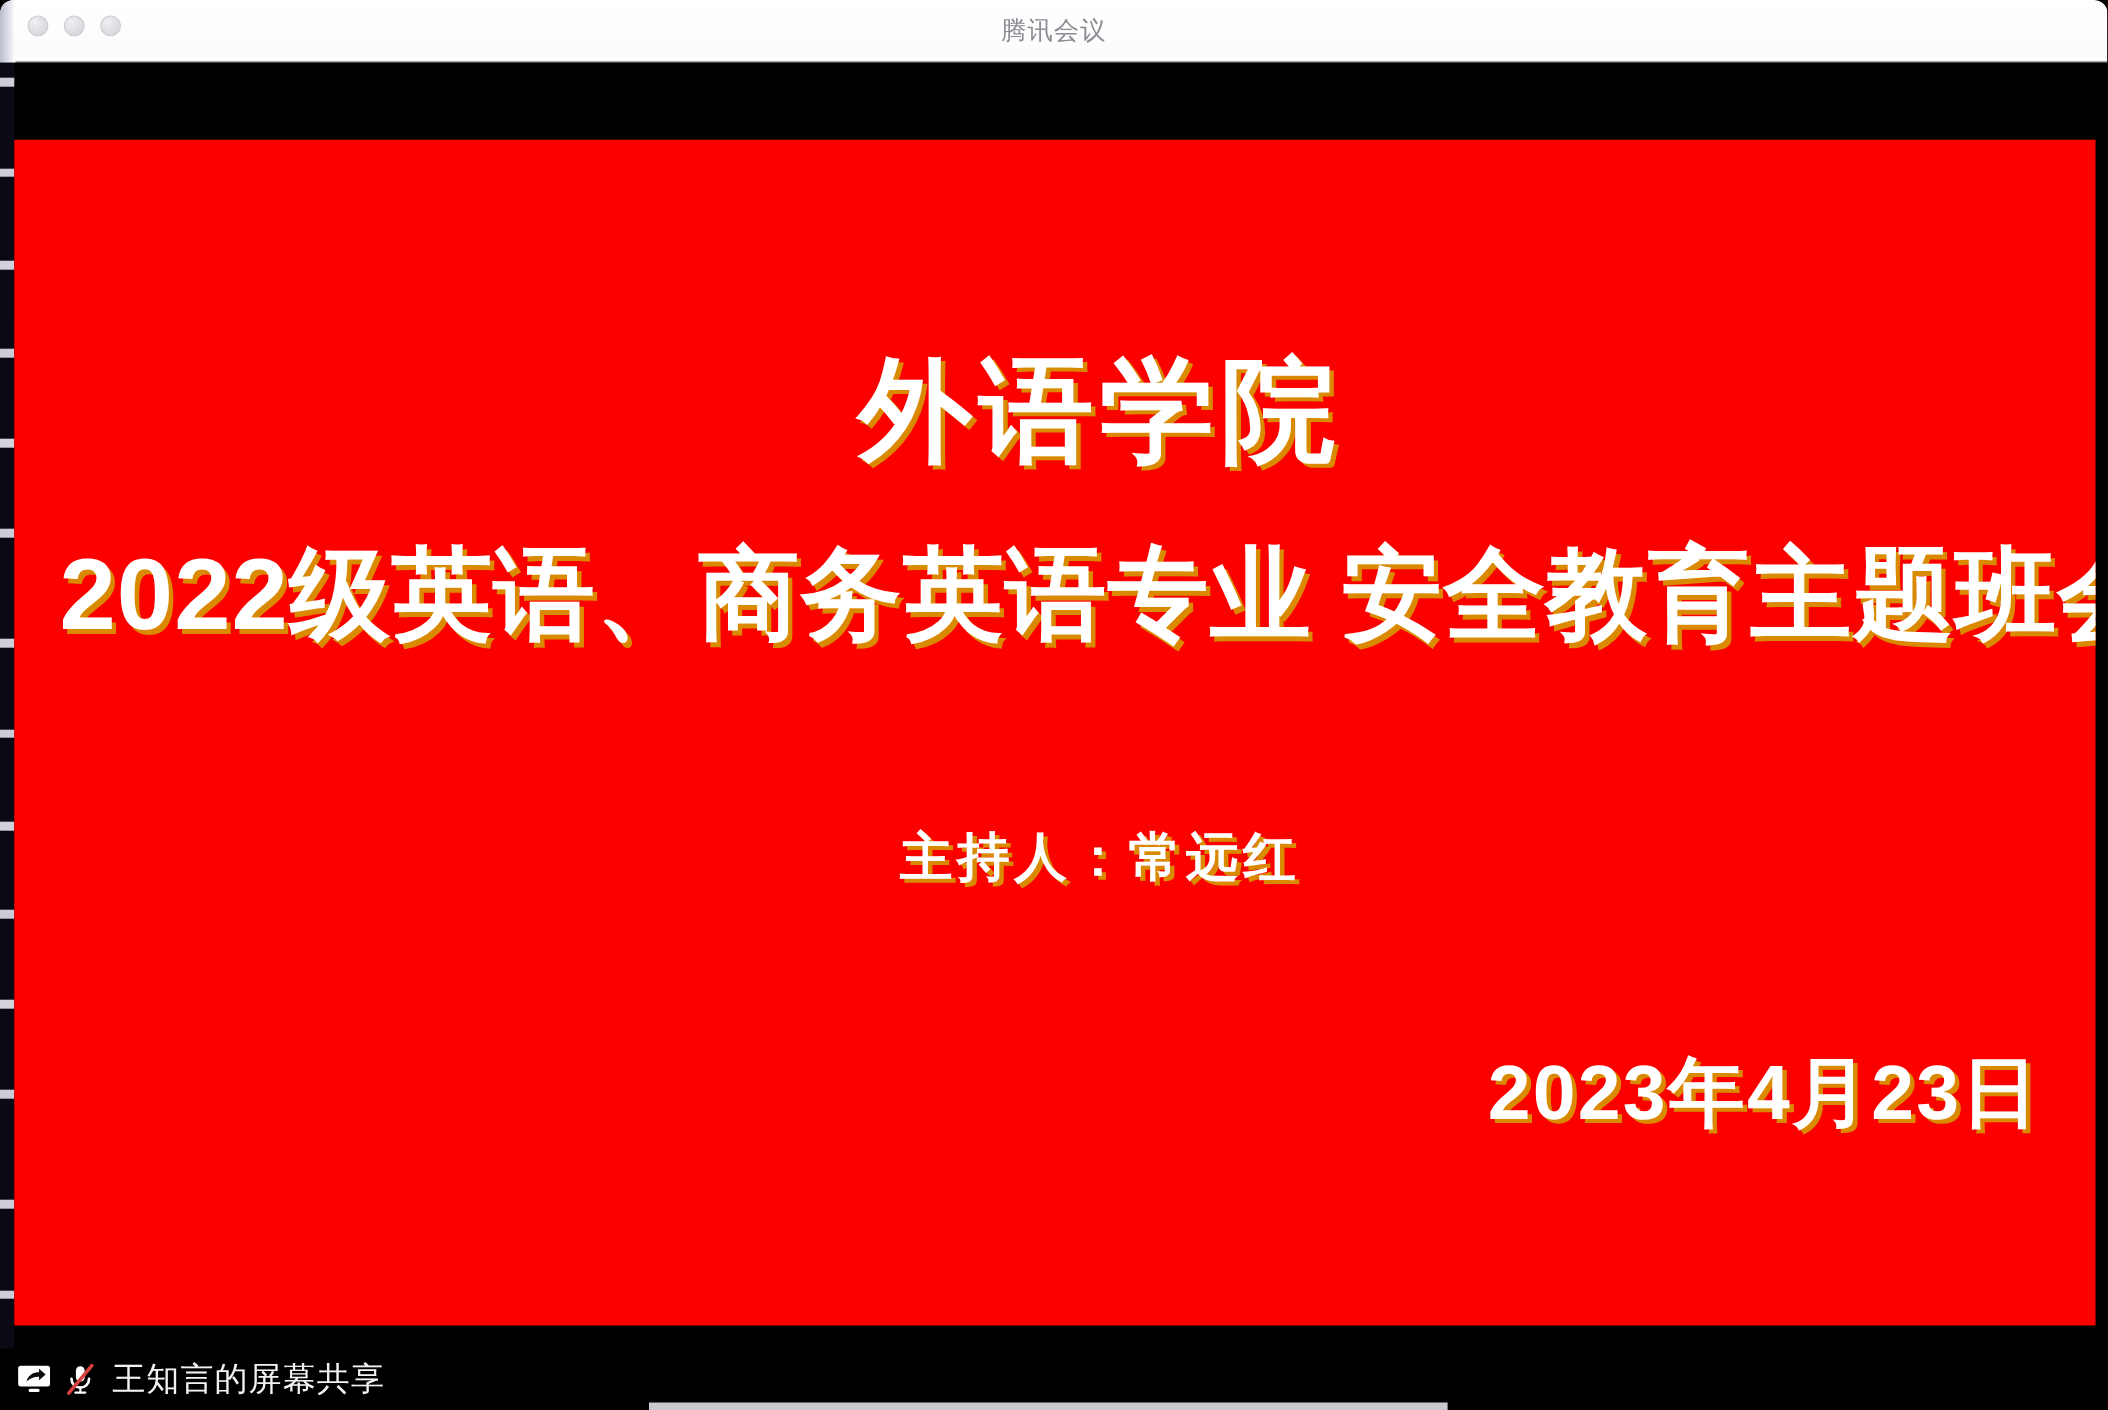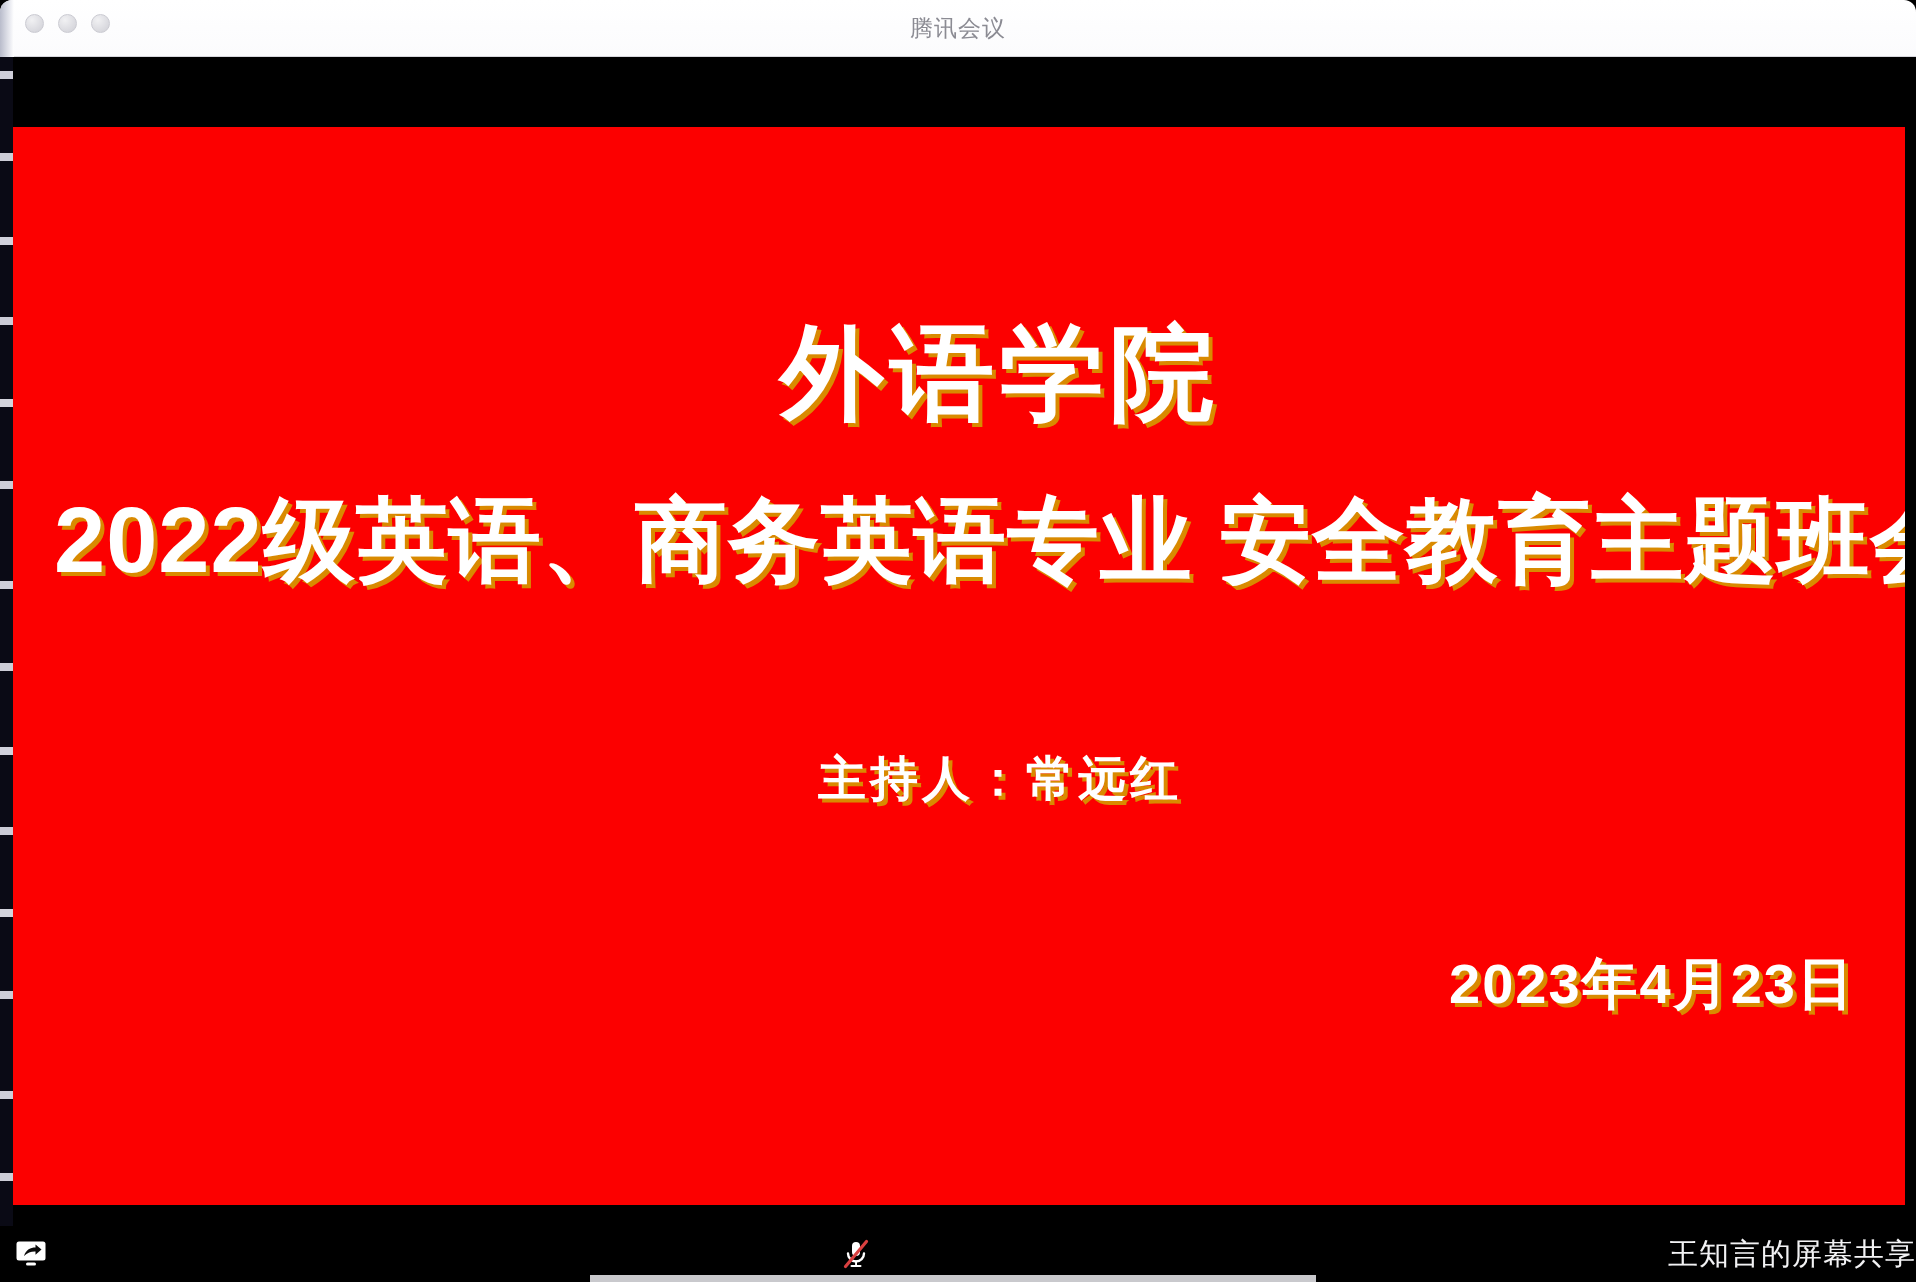--- a/index.html
+++ b/index.html
@@ -13,20 +13,21 @@
     overflow: hidden;
     font-family: "Liberation Sans", "DejaVu Sans", sans-serif;
   }
 
   #app-window {
     position: relative;
     width: 1916px;
     height: 1282px;
     background: #000000;
     overflow: hidden;
+    border-radius: 12px;
   }
 
   
   #title-bar {
     position: absolute;
     left: 0;
     top: 0;
     width: 1916px;
     height: 57px;
     background: linear-gradient(#ffffff, #fbfbfd);
@@ -156,38 +157,37 @@
     top: 620px;
     width: 1892px;
     text-align: center;
     font-size: 48px;
     letter-spacing: 4px;
   }
 
   #slide-date {
     right: 50px;
     top: 820px;
-    font-size: 56px;
+    font-size: 70px;
     letter-spacing: 2px;
     text-align: right;
   }
 
   
   #share-status-bar {
     position: absolute;
     left: 0;
     bottom: 0;
     width: 1916px;
     height: 56px;
     background: #000000;
     display: flex;
     align-items: center;
     padding-left: 16px;
     box-sizing: border-box;
-    justify-content: space-between;
   }
   #share-screen-icon {
     width: 30px;
     height: 26px;
     margin-right: 10px;
     flex: none;
   }
   #mic-muted-icon {
     width: 34px;
     height: 34px;

